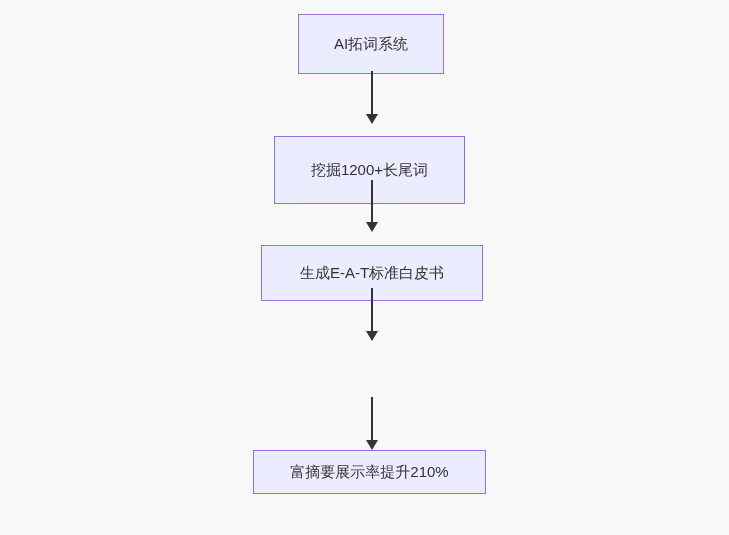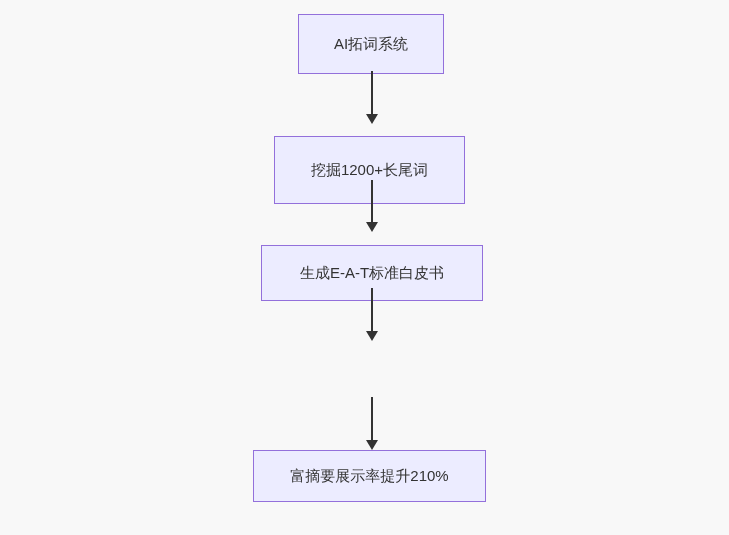--- a/index.html
+++ b/index.html
@@ -26,21 +26,21 @@
     display: flex;
     align-items: center;
     justify-content: center;
     text-align: center;
     white-space: nowrap;
   }
   .node-1 { left: 298px; top: 14px;  width: 146px; height: 60px; }
   .node-2 { left: 274px; top: 136px; width: 191px; height: 68px; }
   .node-3 { left: 261px; top: 232px; width: 222px; height: 56px; margin-top: 13px; }
   .node-4 { left: 264px; top: 341px; width: 215px; height: 56px; }
-  .node-5 { left: 253px; top: 450px; width: 233px; height: 52px; }
+  .node-5 { left: 253px; top: 450px; width: 233px; height: 44px; }
   .arrow {
     position: absolute;
     left: 362px;
     width: 19px;
   }
   .arrow-1 { top: 71px;  height: 53px; }
   .arrow-2 { top: 180px; height: 52px; }
   .arrow-3 { top: 288px; height: 53px; }
   .arrow-4 { top: 397px; height: 53px; }
   .arrow .shaft {

